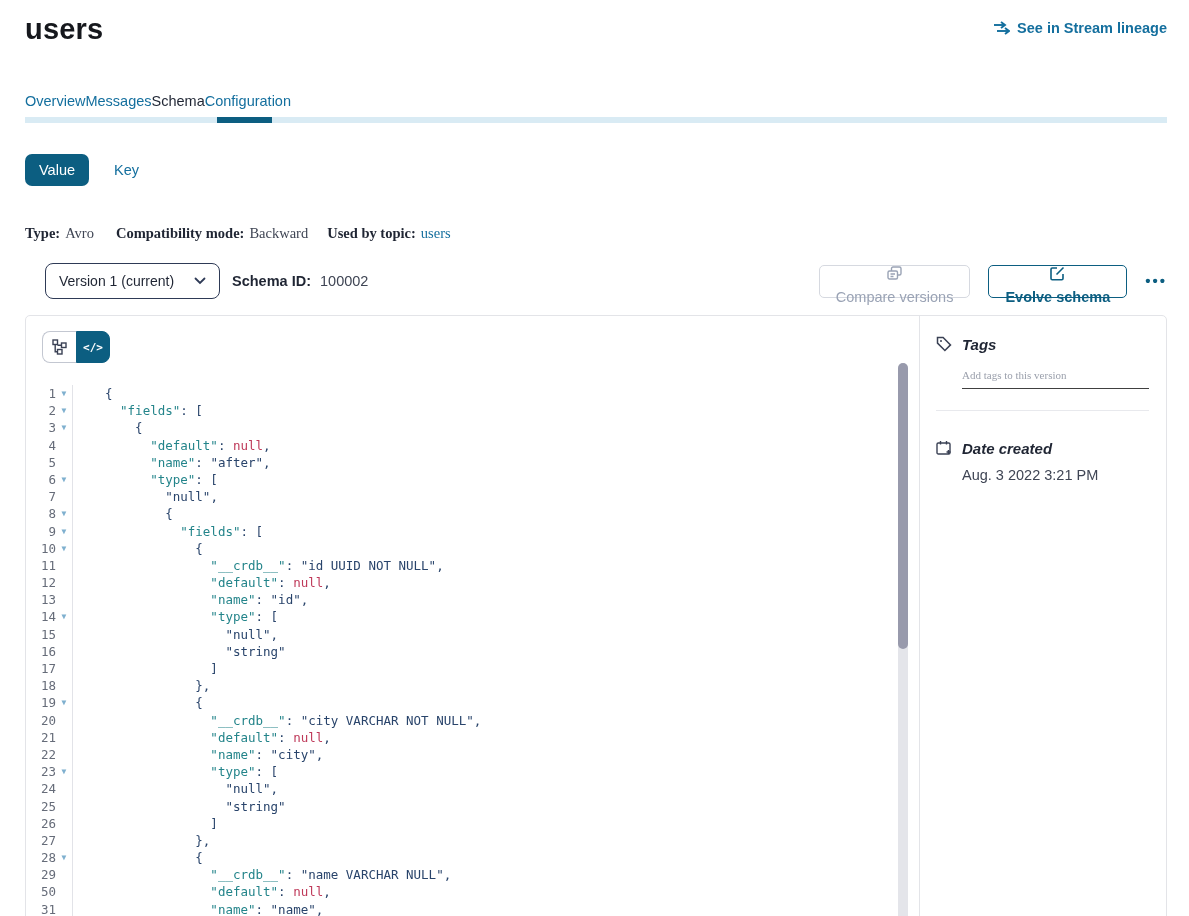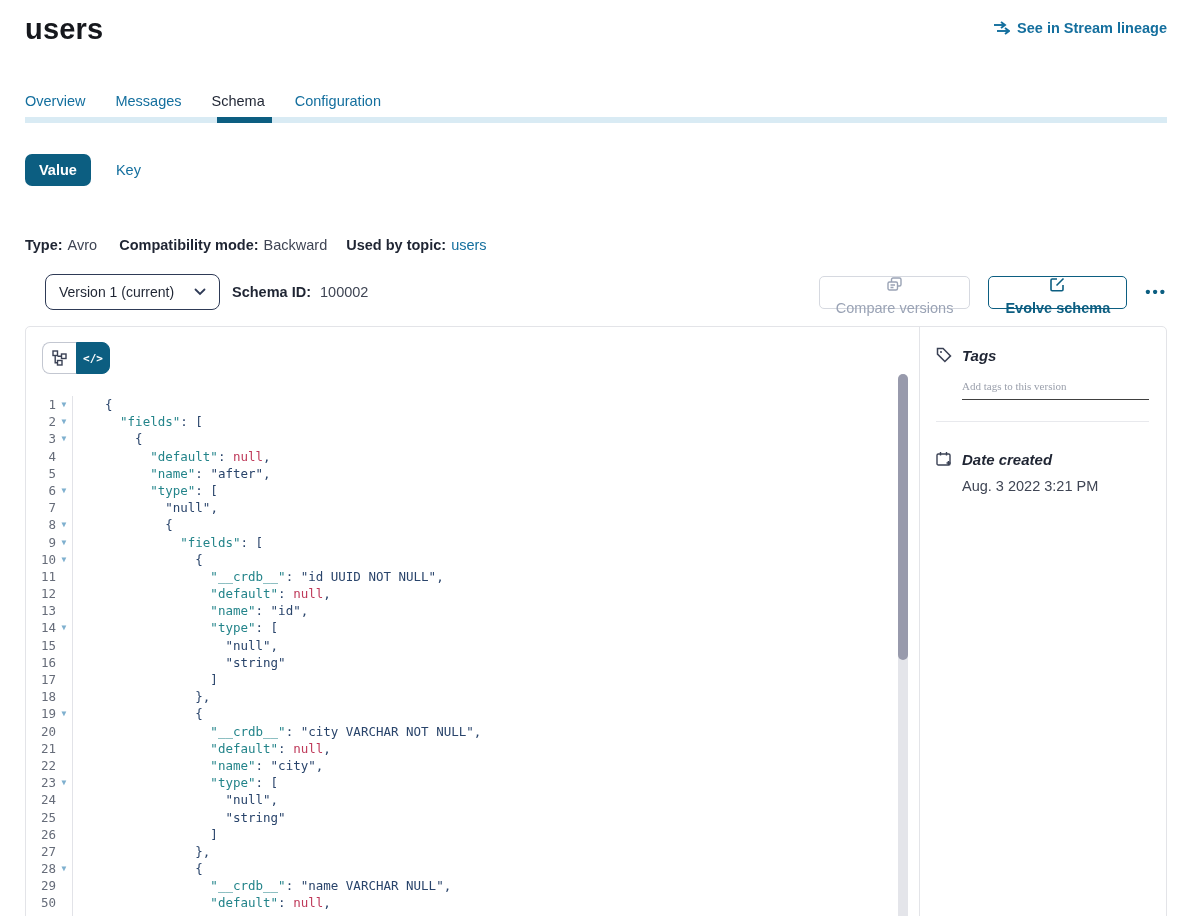--- a/index.html
+++ b/index.html
@@ -20,34 +20,34 @@
     font-family:"Liberation Sans", sans-serif;color:var(--dark-text);}
   .page{padding:12px 22px 0 25px;width:1189px;}
 
   
   .header-row{display:flex;justify-content:space-between;align-items:flex-start;}
   .page-title{font-size:29px;font-weight:800;color:#16181d;letter-spacing:.2px;line-height:34px;}
   .lineage-link{display:flex;align-items:center;gap:7px;color:var(--link);
     font-size:14.5px;font-weight:700;margin-top:8px;cursor:pointer;}
 
   
-  .tabs-row{display:flex;gap:30px;margin-top:46px;}
+  .tabs-row{display:flex;margin-top:46px;}
   .tab{font-size:14.5px;line-height:18px;color:var(--link);cursor:pointer;font-weight:500;}
   .tab.active{color:var(--dark-text);}
   .tabbar{position:relative;height:6px;background:var(--tab-bar);margin-top:7px;}
   .tabbar .active-ind{position:absolute;left:192px;width:55px;top:0;bottom:0;background:var(--primary);}
 
   
   .toggle-row{display:flex;align-items:center;margin-top:31px;}
-  .value-pill{background:var(--primary);color:#fff;font-size:14.5px;font-weight:700;
+  .value-pill{background:var(--primary);color:#fff;font-size:14.5px;font-weight:400;
     padding:8px 14px;border-radius:7px;border:none;cursor:pointer;}
   .key-link{color:var(--link);font-size:14.5px;margin-left:25px;cursor:pointer;font-weight:500;}
 
   
-  .meta-row{display:flex;align-items:baseline;margin-top:51px;font-size:14.5px;}
+  .meta-row{display:flex;align-items:baseline;margin-top:39px;font-size:14.5px;font-family:Liberation Serif, serif;}
   .meta-label{font-weight:700;color:var(--dark-text);}
   .meta-value{color:var(--mid-text);margin-left:5px;}
   .meta-sep{width:22px;}
   .topic-link{color:var(--link);margin-left:5px;cursor:pointer;}
 
   
   .controls-row{display:flex;justify-content:space-between;align-items:center;margin-top:21px;}
   .controls-left{display:flex;align-items:center;}
   .version-select{width:175px;height:36px;border:1px solid #2e3a56;border-radius:8px;
     display:flex;align-items:center;justify-content:space-between;padding:0 13px;

